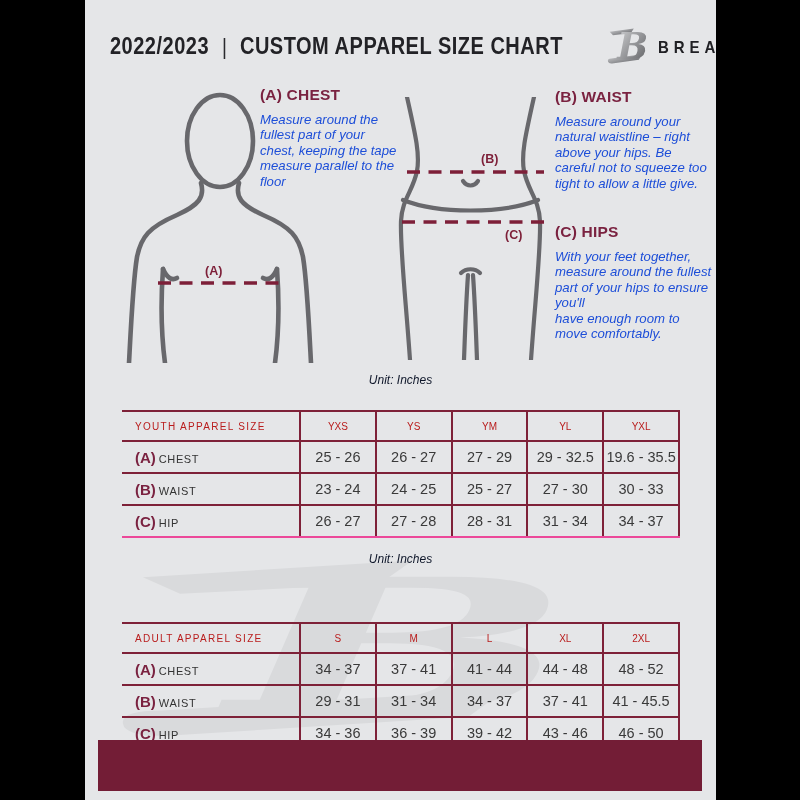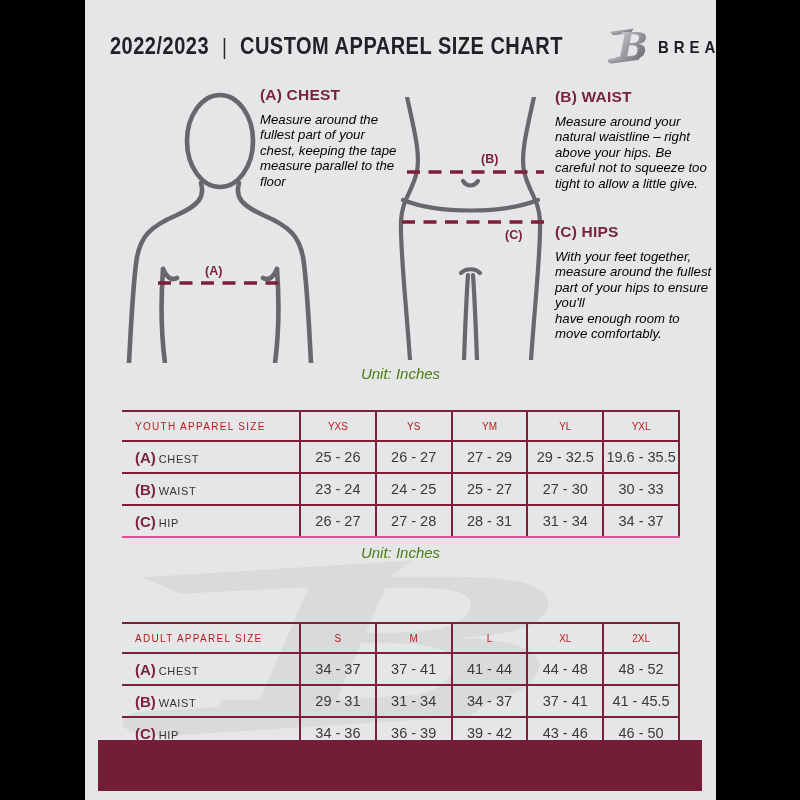--- a/index.html
+++ b/index.html
@@ -21,25 +21,25 @@
   .hdr-text{font-weight:bold;font-size:20px;color:#222226;letter-spacing:.5px;white-space:nowrap;}
   .hdr-sep{font-weight:400;font-size:19px;color:#2a2a2e;}
   .brand-group{display:flex;align-items:center;gap:9px;}
   .brand-text{font-weight:bold;font-size:15px;letter-spacing:5px;color:#202024;transform:scaleY(1.12);}
   
   .fig{position:absolute;z-index:1;}
   .fig-label{font:bold 12.5px "Liberation Sans",sans-serif;fill:#7d1f38;}
   
   .guide-col{position:absolute;z-index:2;}
   .guide-title{font-weight:bold;font-size:15.5px;color:#7a2240;letter-spacing:.2px;margin:0 0 8px 0;}
-  .guide-text{font-style:italic;font-size:13.2px;line-height:1.17;color:#000000;white-space:pre-line;margin:0;}
+  .guide-text{font-style:italic;font-size:13.2px;line-height:1.17;color:#1d4ed8;white-space:pre-line;margin:0;}
   
   .section-title{position:absolute;left:0;width:100%;text-align:center;z-index:2;}
   .sec-main{font-weight:bold;font-size:15.5px;color:#2b2b2b;letter-spacing:.3px;}
-  .sec-unit{font-style:italic;font-size:15px;color:#4d7c0f;margin-top:0;}
+  .sec-unit{font-style:italic;font-size:12px;color:#0f172a;margin-top:8px;}
   
   .size-table{
     position:absolute;left:37px;width:557px;z-index:2;
     border-collapse:collapse;table-layout:fixed;background:transparent;
   }
   .col-label{width:178px;}
   .col-size{width:75.8px;}
   .size-table th,.size-table td{
     border-top:2px solid #7e2138;border-right:2px solid #7e2138;
     padding:0;text-align:center;vertical-align:middle;

